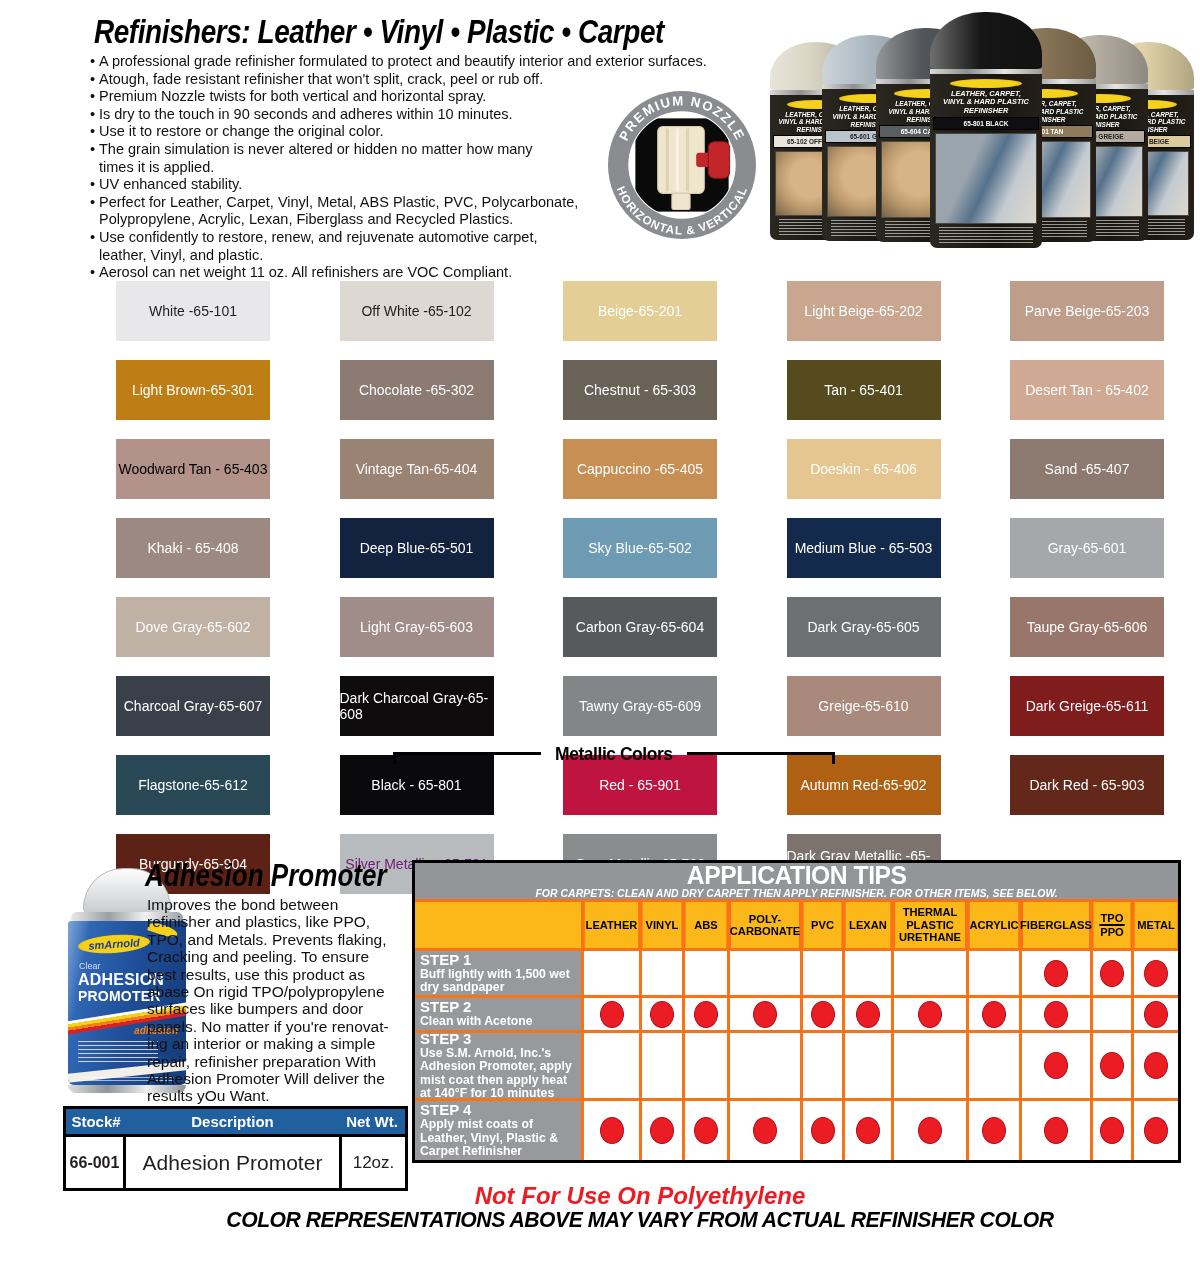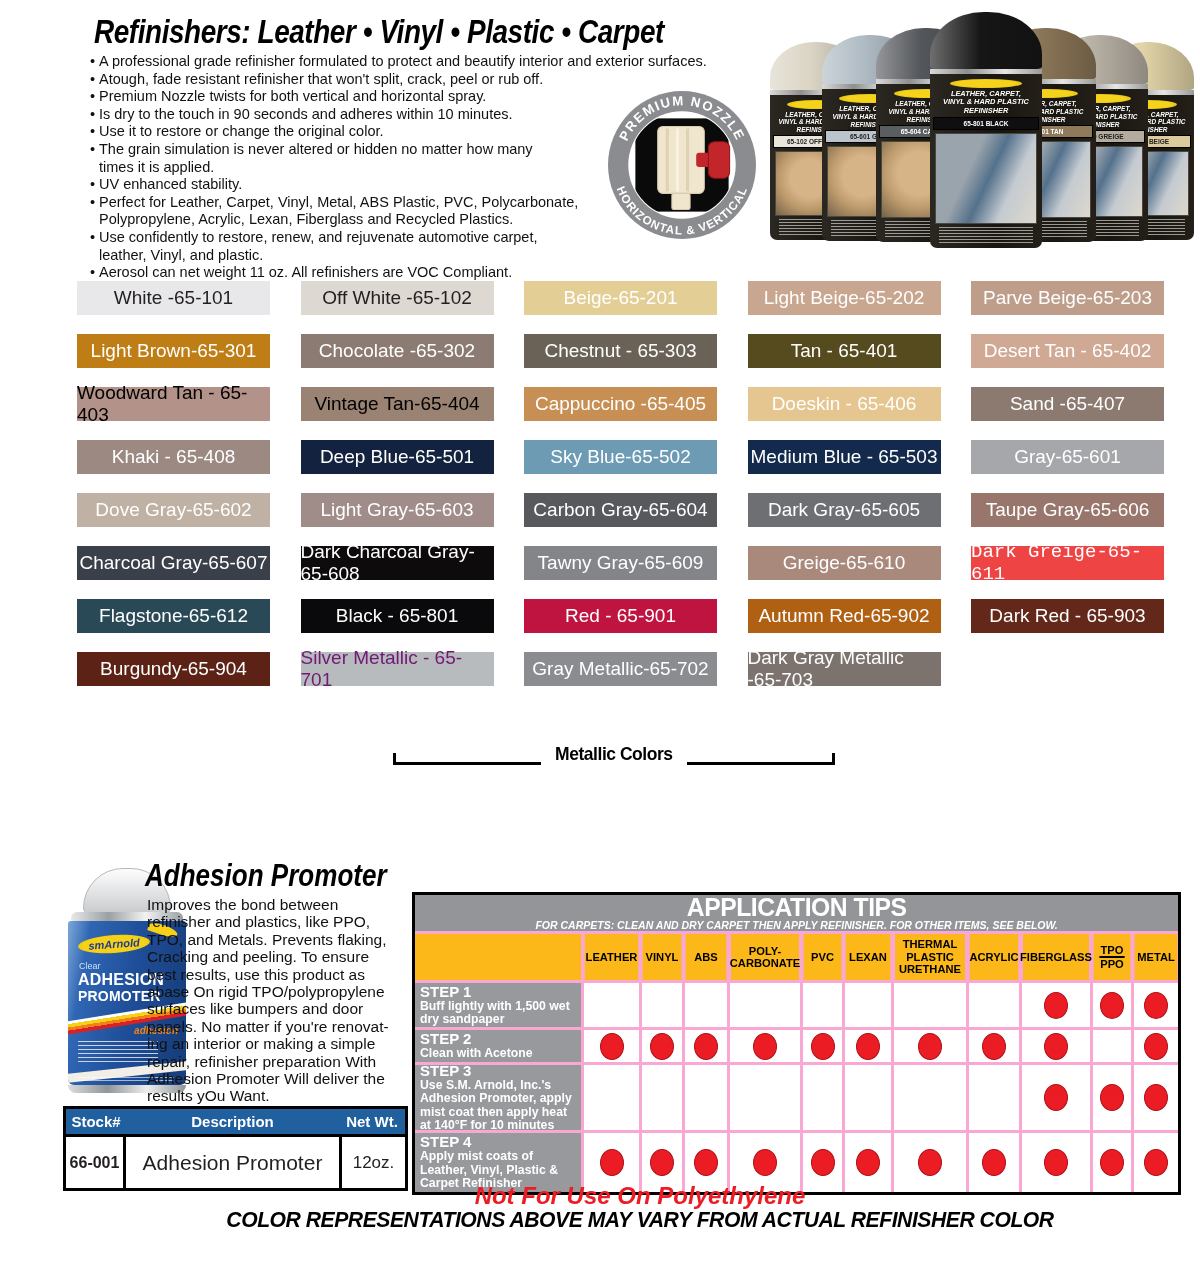--- a/index.html
+++ b/index.html
@@ -32,22 +32,22 @@
             font-size:6.5px;font-weight:bold;display:flex;align-items:center;justify-content:center;white-space:nowrap;overflow:hidden;}
   .photo{flex:1;margin:1px 2px;border:1px solid #4a473f;
          background:radial-gradient(circle at 42% 42%,#D7B488 0 32%,#BC9A6C 52%,#6b5a44 90%);}
   .can.seatright .photo{background:linear-gradient(115deg,#9aa4ac 0 35%,#54718c 52%,#c5cbd1 72%,#ddd8cd 100%);}
   .fine{height:16px;margin:0 6px 1px;
         background:repeating-linear-gradient(180deg,rgba(255,255,255,.55) 0 1px,rgba(0,0,0,0) 1px 3px);}
 
   
   .grid{position:absolute;left:77px;top:281px;width:1087px;display:grid;
         grid-template-columns:repeat(5,193px);column-gap:30.5px;row-gap:19px;}
-  .swatch{height:34px;display:flex;align-items:center;justify-content:center;font-size:19px;}
-  .bracket{position:absolute;left:316px;top:471px;width:442px;display:flex;align-items:flex-end;}
+  .swatch{height:60px;display:flex;align-items:center;justify-content:center;font-size:14px;margin-left:39px;}
+  .bracket{position:absolute;left:316px;top:471px;width:442px;display:flex;align-items:flex-start;}
   .bracket .tick{width:3px;height:12px;background:#000;flex:0 0 3px;}
   .bracket .bline{flex:1;height:3px;background:#000;}
   .bracket .blabel{margin:-9px 9px 0;font-size:19px;font-weight:bold;letter-spacing:-.5px;color:#000;
                    transform:scaleX(.92);white-space:nowrap;}
 
   
   .ap-title{position:absolute;left:145px;top:858px;font-size:31px;font-weight:bold;font-style:italic;color:#000;
             white-space:nowrap;transform:scaleX(.84);transform-origin:left top;}
   .ap-text{position:absolute;left:147px;top:896px;width:270px;font-size:15.5px;line-height:17.4px;
            white-space:pre-line;color:#111;}
@@ -82,23 +82,23 @@
          display:flex;flex-direction:column;gap:3px;}
   .stock-head{height:25px;background:#20609F;display:grid;grid-template-columns:60px 1fr 66px;align-items:center;}
   .stock-head span{color:#fff;font-size:15px;font-weight:bold;text-align:center;}
   .stock-row{display:grid;grid-template-columns:57px 1fr 63px;gap:3px;height:51px;}
   .stock-row span{background:#fff;display:flex;align-items:center;justify-content:center;}
   .stock-num{font-weight:bold;font-size:16px;}
   .stock-desc{font-size:21px;}
   .stock-wt{font-size:17px;}
 
   
-  .tips{position:absolute;left:412px;top:860px;border:3px solid #000;background:#f9a8d4;
+  .tips{position:absolute;left:412px;top:860px;border:3px solid #000;background:#f97316;
         display:grid;grid-template-columns:166px 55px 40px 42px 70px 39px 46px 72px 50px 68px 38px 44px;
-        grid-template-rows:36px 46px 44px 32px 65px 59px;gap:3px;margin-top:32px;}
+        grid-template-rows:36px 46px 44px 32px 65px 59px;gap:3px;}
   .tips .bar{grid-column:1/-1;background:#939598;display:flex;flex-direction:column;
              align-items:center;justify-content:center;}
   .tips-title{color:#fff;font-size:26px;font-weight:bold;line-height:24px;letter-spacing:-.5px;transform:scaleX(.95);}
   .tips-sub{color:#fff;font-size:10.5px;font-weight:bold;font-style:italic;white-space:nowrap;}
   .cell{display:flex;align-items:center;justify-content:center;}
   .corner{background:#FBB818;}
   .colhead{background:#FBB818;color:#000;font-weight:bold;font-size:11.5px;line-height:12.5px;
            text-align:center;white-space:pre-line;transform:scaleX(.97);}
   .frac{display:flex;flex-direction:column;align-items:center;}
   .frac .ftop{border-bottom:2px solid #000;padding:0 1px;}
@@ -303,39 +303,39 @@
       <div class="swatch" style="background: rgb(221, 216, 209); color: rgb(35, 31, 32);">Off White -65-102</div>
       <div class="swatch" style="background: rgb(227, 207, 150); color: rgb(255, 255, 255);">Beige-65-201</div>
       <div class="swatch" style="background: rgb(201, 166, 143); color: rgb(255, 255, 255);">Light Beige-65-202</div>
       <div class="swatch" style="background: rgb(190, 157, 139); color: rgb(255, 255, 255);">Parve Beige-65-203</div>
       <div class="swatch" style="background: rgb(191, 125, 21); color: rgb(255, 255, 255);">Light Brown-65-301</div>
       <div class="swatch" style="background: rgb(139, 123, 115); color: rgb(255, 255, 255);">Chocolate -65-302</div>
       <div class="swatch" style="background: rgb(106, 98, 87); color: rgb(255, 255, 255);">Chestnut - 65-303</div>
       <div class="swatch" style="background: rgb(86, 74, 31); color: rgb(255, 255, 255);">Tan - 65-401</div>
       <div class="swatch" style="background: rgb(207, 169, 147); color: rgb(255, 255, 255);">Desert Tan - 65-402</div>
       <div class="swatch" style="background: rgb(178, 146, 137); color: #000000;">Woodward Tan - 65-403</div>
-      <div class="swatch" style="background: rgb(154, 131, 115); color: #000000;">Vintage Tan-65-404</div>
+      <div class="swatch" style="background: rgb(154, 131, 115); color: #ffffff;">Vintage Tan-65-404</div>
       <div class="swatch" style="background: rgb(200, 143, 85); color: rgb(255, 255, 255);">Cappuccino -65-405</div>
       <div class="swatch" style="background: rgb(229, 198, 144); color: rgb(255, 255, 255);">Doeskin - 65-406</div>
       <div class="swatch" style="background: rgb(140, 122, 113); color: rgb(255, 255, 255);">Sand -65-407</div>
       <div class="swatch" style="background: rgb(156, 137, 129); color: rgb(255, 255, 255);">Khaki - 65-408</div>
       <div class="swatch" style="background: rgb(19, 35, 63); color: rgb(255, 255, 255);">Deep Blue-65-501</div>
       <div class="swatch" style="background: rgb(108, 155, 179); color: rgb(255, 255, 255);">Sky Blue-65-502</div>
       <div class="swatch" style="background: rgb(19, 42, 76); color: rgb(255, 255, 255);">Medium Blue - 65-503</div>
       <div class="swatch" style="background: rgb(166, 167, 171); color: rgb(255, 255, 255);">Gray-65-601</div>
       <div class="swatch" style="background: rgb(191, 177, 163); color: rgb(255, 255, 255);">Dove Gray-65-602</div>
       <div class="swatch" style="background: rgb(160, 141, 138); color: rgb(255, 255, 255);">Light Gray-65-603</div>
       <div class="swatch" style="background: rgb(88, 89, 92); color: rgb(255, 255, 255);">Carbon Gray-65-604</div>
       <div class="swatch" style="background: rgb(109, 111, 114); color: rgb(255, 255, 255);">Dark Gray-65-605</div>
       <div class="swatch" style="background: rgb(152, 118, 108); color: rgb(255, 255, 255);">Taupe Gray-65-606</div>
       <div class="swatch" style="background: rgb(57, 64, 73); color: rgb(255, 255, 255);">Charcoal Gray-65-607</div>
       <div class="swatch" style="background: rgb(13, 11, 12); color: rgb(255, 255, 255);">Dark Charcoal Gray-65-608</div>
       <div class="swatch" style="background: rgb(131, 133, 136); color: rgb(255, 255, 255);">Tawny Gray-65-609</div>
       <div class="swatch" style="background: rgb(170, 137, 125); color: rgb(255, 255, 255);">Greige-65-610</div>
-      <div class="swatch" style="background: #ef4444; color: rgb(255, 255, 255); font-family: Liberation Mono, monospace;">Dark Greige-65-611</div>
+      <div class="swatch" style="background: #7f1d1d; color: rgb(255, 255, 255);">Dark Greige-65-611</div>
       <div class="swatch" style="background: rgb(41, 73, 87); color: rgb(255, 255, 255);">Flagstone-65-612</div>
       <div class="swatch" style="background: rgb(10, 10, 12); color: rgb(255, 255, 255);">Black - 65-801</div>
       <div class="swatch" style="background: rgb(191, 20, 64); color: rgb(255, 255, 255);">Red - 65-901</div>
       <div class="swatch" style="background: rgb(176, 96, 18); color: rgb(255, 255, 255);">Autumn Red-65-902</div>
       <div class="swatch" style="background: rgb(99, 40, 26); color: rgb(255, 255, 255);">Dark Red - 65-903</div>
       <div class="swatch" style="background: rgb(93, 34, 22); color: rgb(255, 255, 255);">Burgundy-65-904</div>
       <div class="swatch" style="background: rgb(184, 187, 189); color: #701a75;">Silver Metallic - 65-701</div>
       <div class="swatch" style="background: rgb(138, 140, 143); color: rgb(255, 255, 255);">Gray Metallic-65-702</div>
       <div class="swatch" style="background: rgb(124, 115, 111); color: #ffffff;">Dark Gray Metallic -65-703</div>
     </div>

